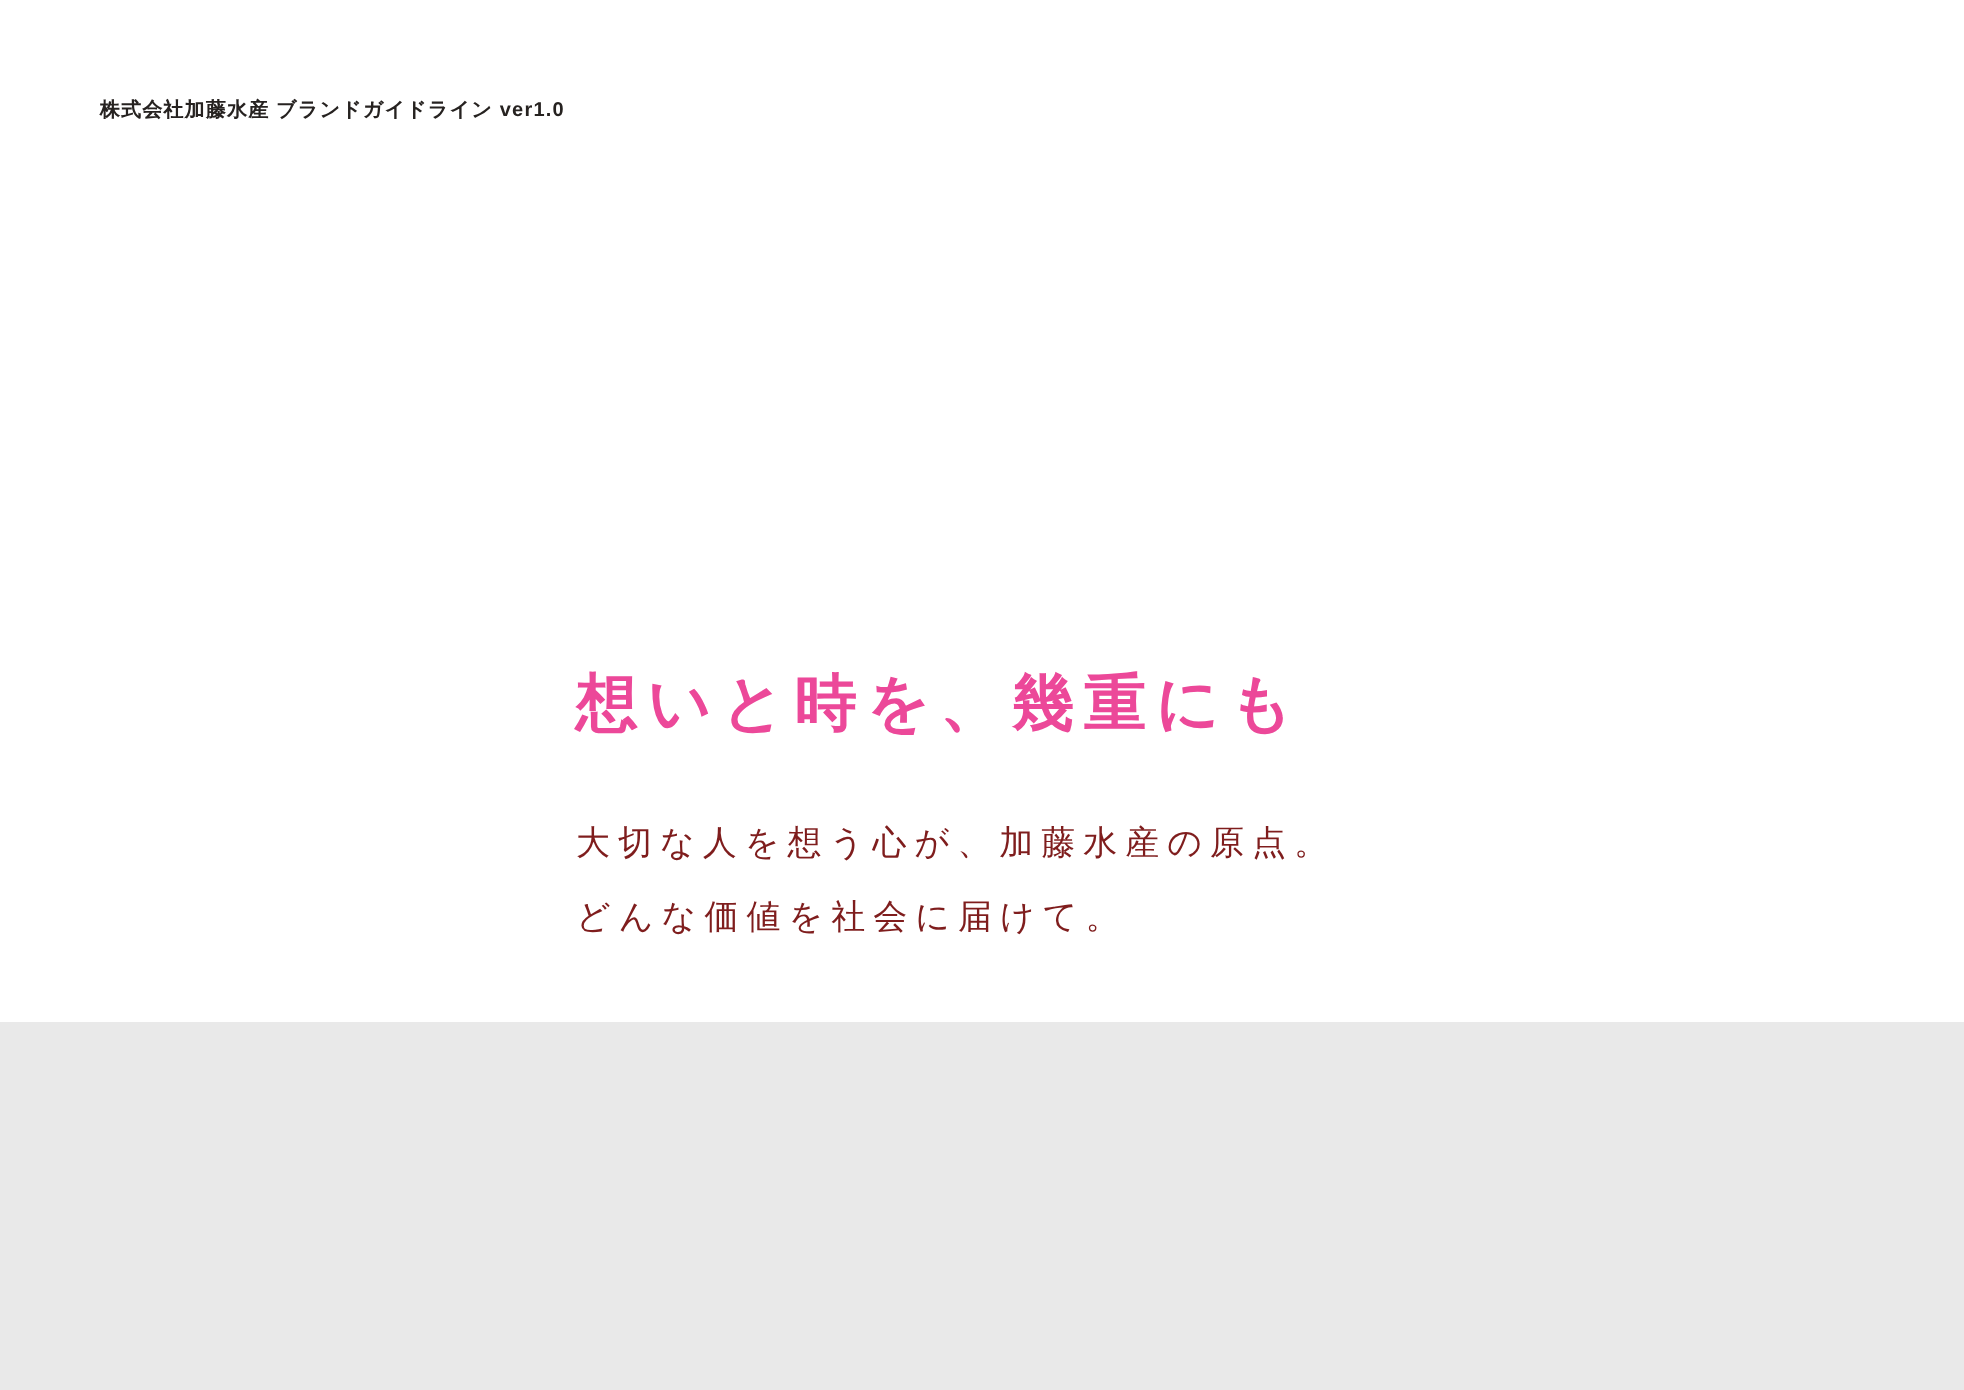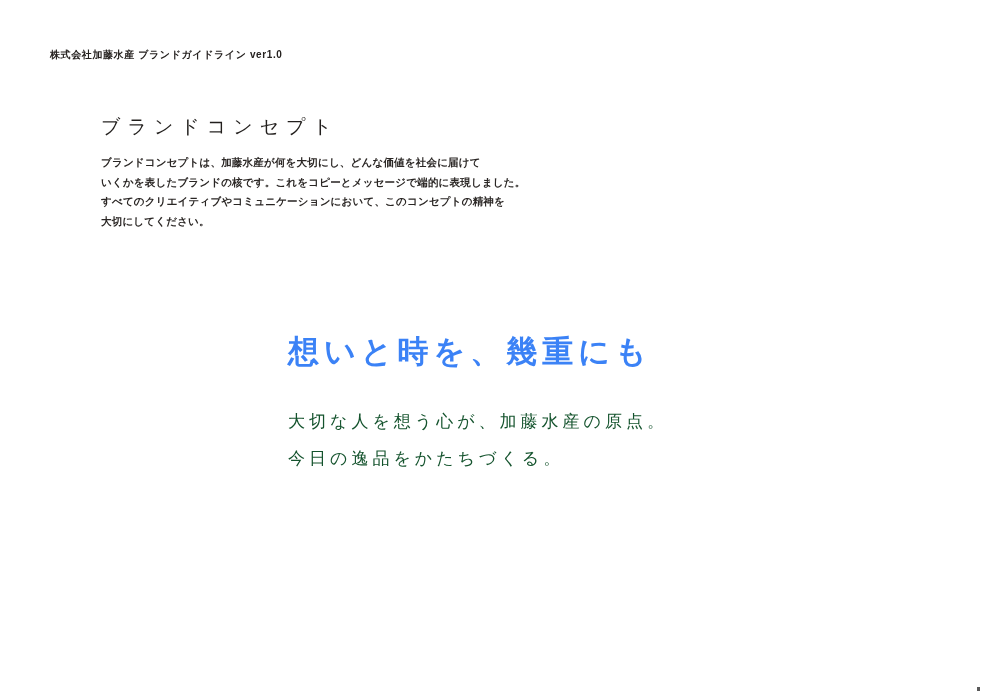--- a/index.html
+++ b/index.html
@@ -3,21 +3,21 @@
 <meta charset="utf-8">
 <style>
   html, body {
     margin: 0;
     padding: 0;
     background: #e9e9e9;
   }
   .page {
     position: relative;
     width: 982px;
-    height: 695px;
+    height: 511px;
     background: #ffffff;
     overflow: hidden;
     font-family: "Liberation Sans", "DejaVu Sans", sans-serif;
     color: #1f1f1f;
     margin: 0 auto;
   }
 
   
   .doc-header {
     position: absolute;
@@ -58,30 +58,30 @@
   
   .statement {
     position: absolute;
     left: 288px;
     top: 331px;
   }
   .statement-headline {
     font-size: 31px;
     font-weight: 700;
     letter-spacing: 5px;
-    color: #3b82f6;
+    color: #ec4899;
     white-space: nowrap;
   }
   .statement-body {
     margin-top: 31px;
     font-size: 17px;
     font-weight: 400;
     line-height: 36.5px;
     letter-spacing: 4px;
-    color: #14532d;
+    color: #7f1d1d;
   }
   .statement-body .line {
     white-space: nowrap;
   }
 
   
   .corner-mark {
     position: absolute;
     left: 977px;
     top: 687px;
@@ -90,33 +90,24 @@
     background: #5a5a5a;
   }
 </style>
 </head>
 <body>
 
 <div class="page">
 
   <div class="doc-header">株式会社加藤水産 ブランドガイドライン ver1.0</div>
 
-  <div class="concept-section">
-    <div class="concept-title">ブランドコンセプト</div>
-    <div class="concept-desc">
-      <div class="line">ブランドコンセプトは、加藤水産が何を大切にし、どんな価値を社会に届けて</div>
-      <div class="line">いくかを表したブランドの核です。これをコピーとメッセージで端的に表現しました。</div>
-      <div class="line">すべてのクリエイティブやコミュニケーションにおいて、このコンセプトの精神を</div>
-      <div class="line">大切にしてください。</div>
-    </div>
-  </div>
 
   <div class="statement">
     <div class="statement-headline">想いと時を、幾重にも</div>
     <div class="statement-body">
       <div class="line">大切な人を想う心が、加藤水産の原点。</div>
-      <div class="line">今日の逸品をかたちづくる。</div>
+      <div class="line">どんな価値を社会に届けて。</div>
     </div>
   </div>
 
   <div class="corner-mark"></div>
 
 </div>
 
 </body></html>

